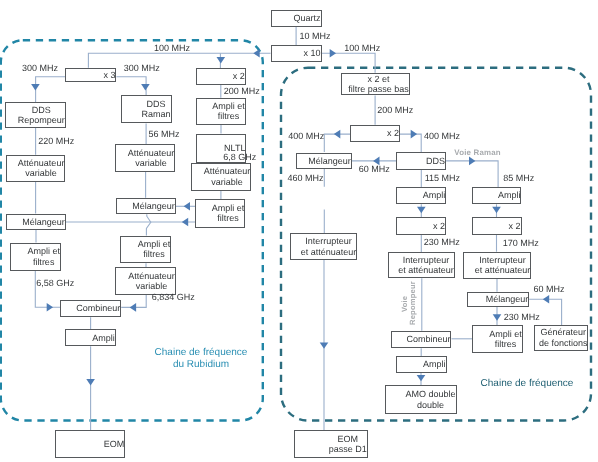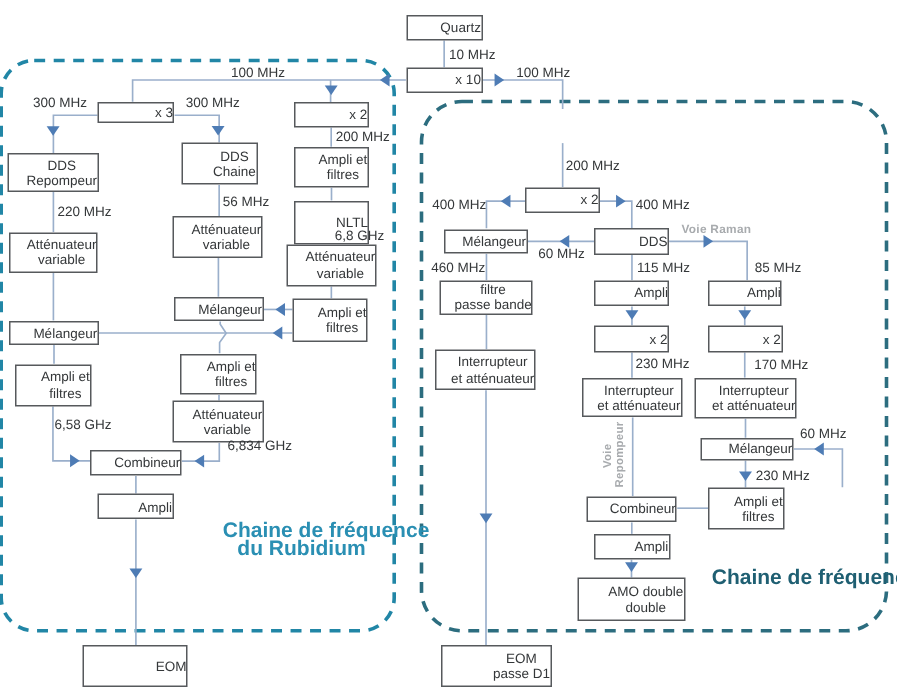--- a/index.html
+++ b/index.html
@@ -10,21 +10,21 @@
        -moz-osx-font-smoothing:grayscale;
        text-rendering:geometricPrecision;}
   #diagram{position:relative;width:598px;height:462px;background:#fff;}
   #wires{position:absolute;left:0;top:0;}
   .bx{position:absolute;box-sizing:border-box;border:1.25px solid #56595c;background:#fff;
       display:flex;align-items:center;justify-content:flex-end;text-align:center;
       font-size:9px;color:#343739;line-height:10.4px;}
   .ml{display:block;}
   .ml span{display:block;}
   .lbl{position:absolute;font-size:9px;color:#343739;white-space:nowrap;line-height:11px;}
-  .zone{position:absolute;font-weight:bold;font-size:14px;text-align:center;line-height:12.2px;}
+  .zone{position:absolute;font-weight:normal;font-size:10px;text-align:center;line-height:12.2px;}
   .zone span{display:block;white-space:nowrap;}
   .vlab{position:absolute;font-weight:bold;font-size:7.6px;color:#a8abae;white-space:nowrap;
         transform-origin:0 0;transform:rotate(-90deg);letter-spacing:0.2px;}
   .hlab{position:absolute;font-weight:bold;font-size:7.9px;color:#a8abae;white-space:nowrap;letter-spacing:0.2px;}
 </style>
 </head>
 <body>
 
 <div id="diagram">
 
@@ -111,21 +111,21 @@
     </div>
 <div class="bx" style="left:5.2px;top:102.2px;width:60.5px;height:25.6px">
       <span class="ml">
         <span>DDS</span>
         <span>Repompeur</span>
       </span>
     </div>
 <div class="bx" style="left:120.6px;top:95.4px;width:51px;height:28px">
       <span class="ml">
         <span>DDS</span>
-        <span>Chaine</span>
+        <span>Raman</span>
       </span>
     </div>
 <div class="bx" style="left:5.5px;top:154.7px;width:59.9px;height:27.1px">
       <span class="ml">
         <span>Atténuateur</span>
         <span>variable</span>
       </span>
     </div>
 <div class="bx" style="left:5.6px;top:213.6px;width:60.2px;height:16.3px">
       <span>Mélangeur</span>
@@ -183,35 +183,35 @@
         <span>Atténuateur</span>
         <span>variable</span>
       </span>
     </div>
 <div class="bx" style="left:195.2px;top:199.1px;width:50.2px;height:28.7px">
       <span class="ml">
         <span>Ampli et</span>
         <span>filtres</span>
       </span>
     </div>
+<div class="bx" style="left:340.6px;top:72.7px;width:69.1px;height:22.7px">
+      <span class="ml">
+        <span>x 2 et</span>
+        <span>filtre passe bas</span>
+      </span>
+    </div>
 <div class="bx" style="left:350px;top:124.7px;width:50px;height:17.1px">
       <span>x 2</span>
     </div>
 <div class="bx" style="left:296.1px;top:152.8px;width:55.6px;height:16.3px">
       <span>Mélangeur</span>
     </div>
 <div class="bx" style="left:396.1px;top:152.1px;width:50px;height:17.5px">
       <span>DDS</span>
     </div>
-<div class="bx" style="left:293.2px;top:186.8px;width:62.3px;height:22.8px">
-      <span class="ml">
-        <span>filtre</span>
-        <span>passe bande</span>
-      </span>
-    </div>
 <div class="bx" style="left:290.4px;top:233.1px;width:66.8px;height:27px">
       <span class="ml">
         <span>Interrupteur</span>
         <span>et atténuateur</span>
       </span>
     </div>
 <div class="bx" style="left:396.4px;top:186.9px;width:49.9px;height:17.4px">
       <span>Ampli</span>
     </div>
 <div class="bx" style="left:396px;top:217.1px;width:50.1px;height:17.5px">
@@ -238,20 +238,26 @@
 <div class="bx" style="left:467.2px;top:291.8px;width:62px;height:15px">
       <span>Mélangeur</span>
     </div>
 <div class="bx" style="left:390.6px;top:330.8px;width:60.9px;height:17.5px">
       <span>Combineur</span>
     </div>
 <div class="bx" style="left:472.4px;top:325.3px;width:50.4px;height:27.5px">
       <span class="ml">
         <span>Ampli et</span>
         <span>filtres</span>
+      </span>
+    </div>
+<div class="bx" style="left:534.1px;top:324.9px;width:54.4px;height:25.8px">
+      <span class="ml">
+        <span>Générateur</span>
+        <span>de fonctions</span>
       </span>
     </div>
 <div class="bx" style="left:396px;top:355.9px;width:50.5px;height:17.1px">
       <span>Ampli</span>
     </div>
 <div class="bx" style="left:385.4px;top:385px;width:71.2px;height:29.1px">
       <span class="ml">
         <span>AMO double</span>
         <span>double</span>
       </span>

